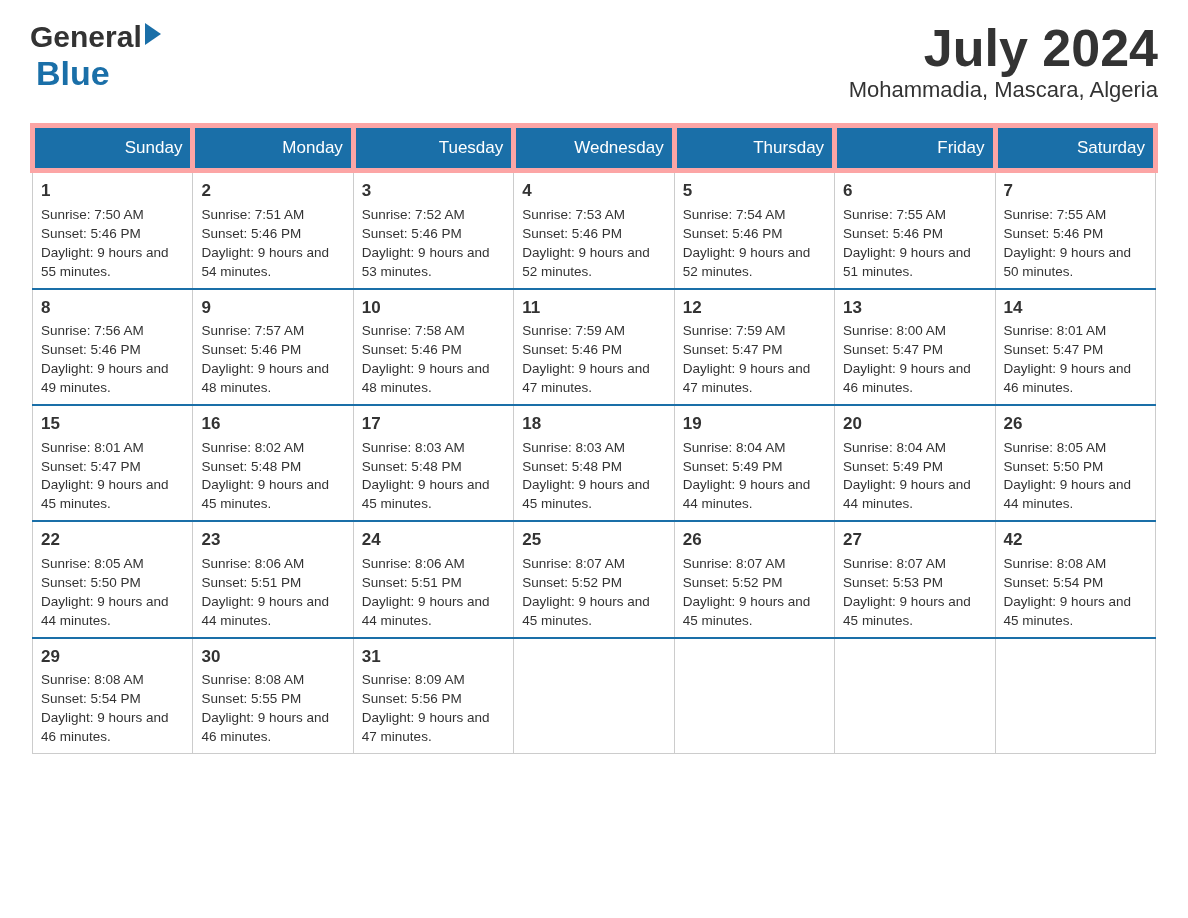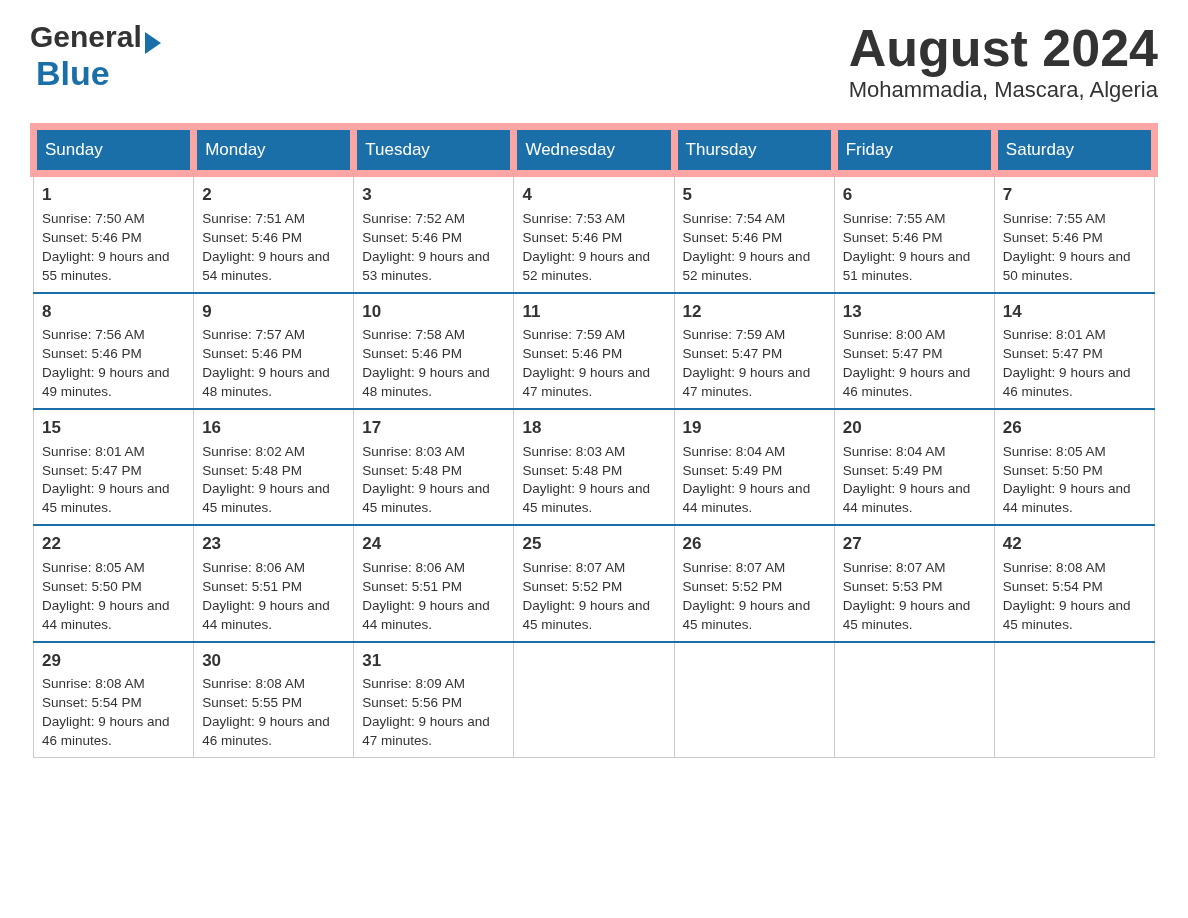--- a/index.html
+++ b/index.html
@@ -30,24 +30,24 @@
       color: #333;
     }
     .calendar {
       width: 100%;
       border-collapse: collapse;
     }
     .calendar th {
       background-color: #1a6fa8;
       color: #fff;
       padding: 10px 8px;
-      text-align: left;
+      text-align: right;
       font-size: 17px;
       font-weight: normal;
-      border: 7px solid #fca5a5;
+      border: 5px solid #fca5a5;
     }
     .calendar td {
       vertical-align: top;
       padding: 6px 8px;
       border: 1px solid #ccc;
       width: calc(100% / 7);
       min-height: 100px;
       font-size: 13.5px;
       color: #333;
       line-height: 1.4;
@@ -67,21 +67,21 @@
     .empty-cell {
       background: #fff;
     }
     .logo-wrapper {
       display: flex;
       flex-direction: column;
       align-items: flex-start;
     }
     .logo-line1 {
       display: flex;
-      align-items: flex-end;
+      align-items: flex-start;
     }
     .logo-line2 {
       display: flex;
       align-items: center;
       margin-left: 2px;
     }
     .logo-triangle {
       display: inline-block;
       width: 0;
       height: 0;
@@ -99,21 +99,21 @@
   <div class="logo-wrapper">
     <div class="logo-line1">
       <span style="font-size:30px;font-weight:bold;color:#333;">General</span>
       <span class="logo-triangle"></span>
     </div>
     <div class="logo-line2">
       <span style="font-size:34px;font-weight:bold;color:#1a6fa8;margin-left:4px;">Blue</span>
     </div>
   </div>
   <div class="title-section">
-    <div class="month-title">August 2024</div>
+    <div class="month-title">July 2024</div>
     <div class="subtitle">Mohammadia, Mascara, Algeria</div>
   </div>
 </div>
 
 <table class="calendar">
   <thead>
     <tr>
     <th>Sunday</th>
         <th>Monday</th>
         <th>Tuesday</th>

